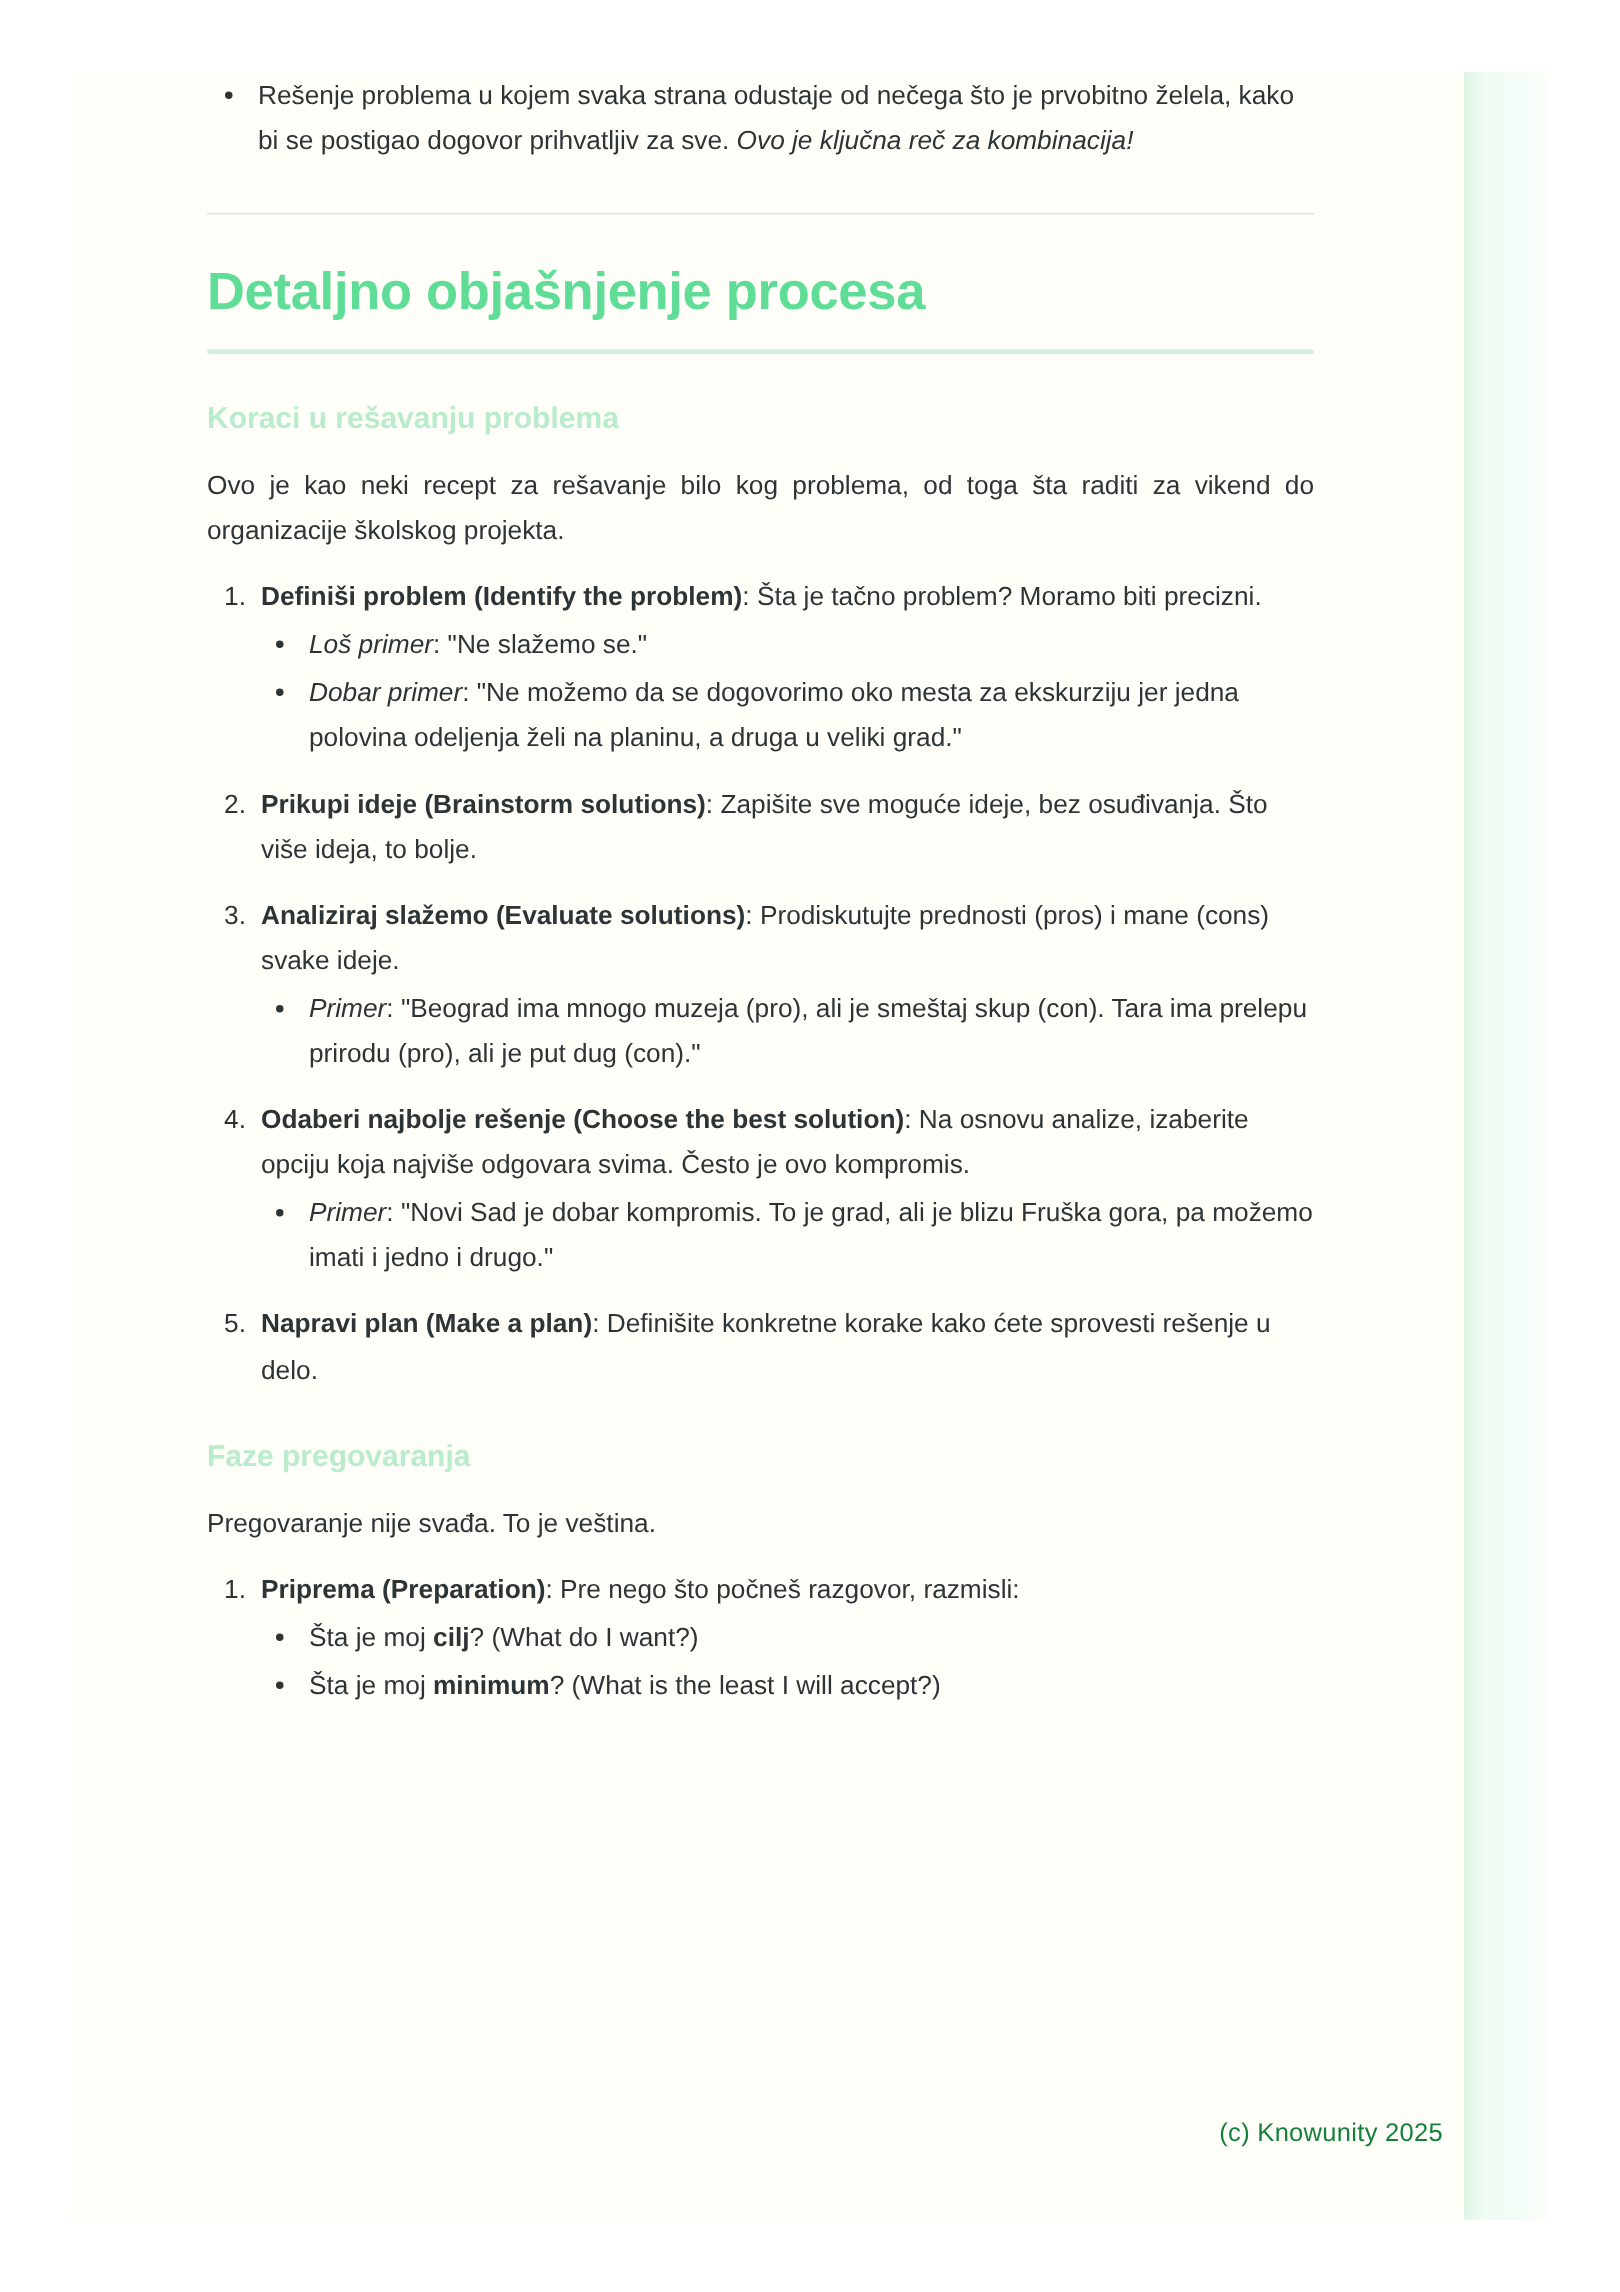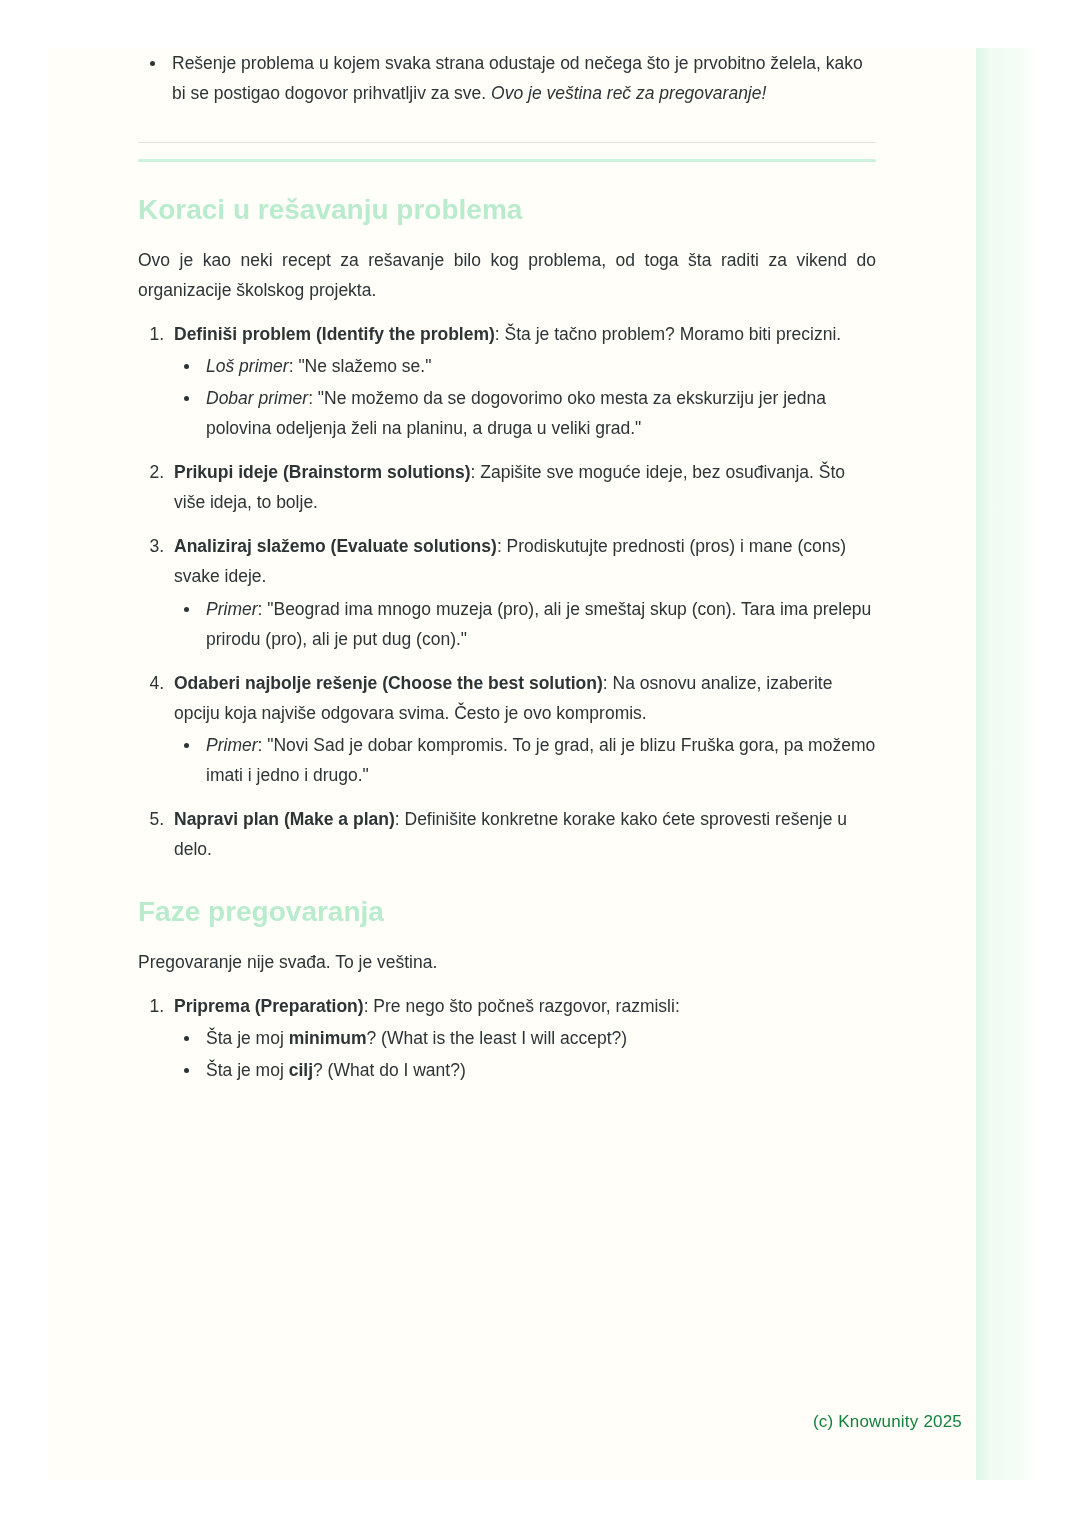--- a/index.html
+++ b/index.html
@@ -124,21 +124,21 @@
     line-height: 1.25;
     letter-spacing: -0.2px;
   }
   .h1-underline {
     height: 3px;
     background: #cdf1da;
     margin-top: 16px;
     border-radius: 2px;
   }
   h2.doc-h2 {
-    font-size: 28px;
+    font-size: 20px;
     font-weight: 700;
     color: #b9ebcd;
     margin: 30px 0 16px 0;
     line-height: 1.3;
   }
 
   .rule {
     height: 1px;
     background: #e3e3e3;
     margin: 34px 0 0 0;
@@ -170,26 +170,27 @@
 </head>
 <body>
 
 <div class="page">
   <div class="page-right-strip"></div>
 
   <div class="content">
 
     <ul class="bullets lead-list">
       <li>
-        <span>Rešenje problema u kojem svaka strana odustaje od nečega što je prvobitno želela, kako bi se postigao dogovor prihvatljiv za sve. </span><span class="i">Ovo je veština reč za pregovaranje!</span>
+        <span>Rešenje problema u kojem svaka strana odustaje od nečega što je prvobitno želela, kako bi se postigao dogovor prihvatljiv za sve. </span><span class="i">Ovo je ključna reč za kombinacija!</span>
       </li>
     </ul>
 
     <div class="rule"></div>
 
+    <h1 class="doc-h1">Detaljno objašnjenje procesa</h1>
     <div class="h1-underline"></div>
 
     <h2 class="doc-h2">Koraci u rešavanju problema</h2>
 
     <p class="para justify">Ovo je kao neki recept za rešavanje bilo kog problema, od toga šta raditi za vikend do organizacije školskog projekta.</p>
 
     <ol class="steps">
 
       <li>
         <span class="b">Definiši problem (Identify the problem)</span><span>: Šta je tačno problem? Moramo biti precizni.</span>
@@ -233,24 +234,24 @@
 
     <h2 class="doc-h2">Faze pregovaranja</h2>
 
     <p class="para">Pregovaranje nije svađa. To je veština.</p>
 
     <ol class="steps">
       <li>
         <span class="b">Priprema (Preparation)</span><span>: Pre nego što počneš razgovor, razmisli:</span>
         <ul class="bullets">
           <li>
+            <span>Šta je moj </span><span class="b">cilj</span><span>? (What do I want?)</span>
+          </li>
+          <li>
             <span>Šta je moj </span><span class="b">minimum</span><span>? (What is the least I will accept?)</span>
-          </li>
-          <li>
-            <span>Šta je moj </span><span class="b">cilj</span><span>? (What do I want?)</span>
           </li>
         </ul>
       </li>
     </ol>
 
   </div>
 
   <div class="watermark">(c) Knowunity 2025</div>
 </div>
 

